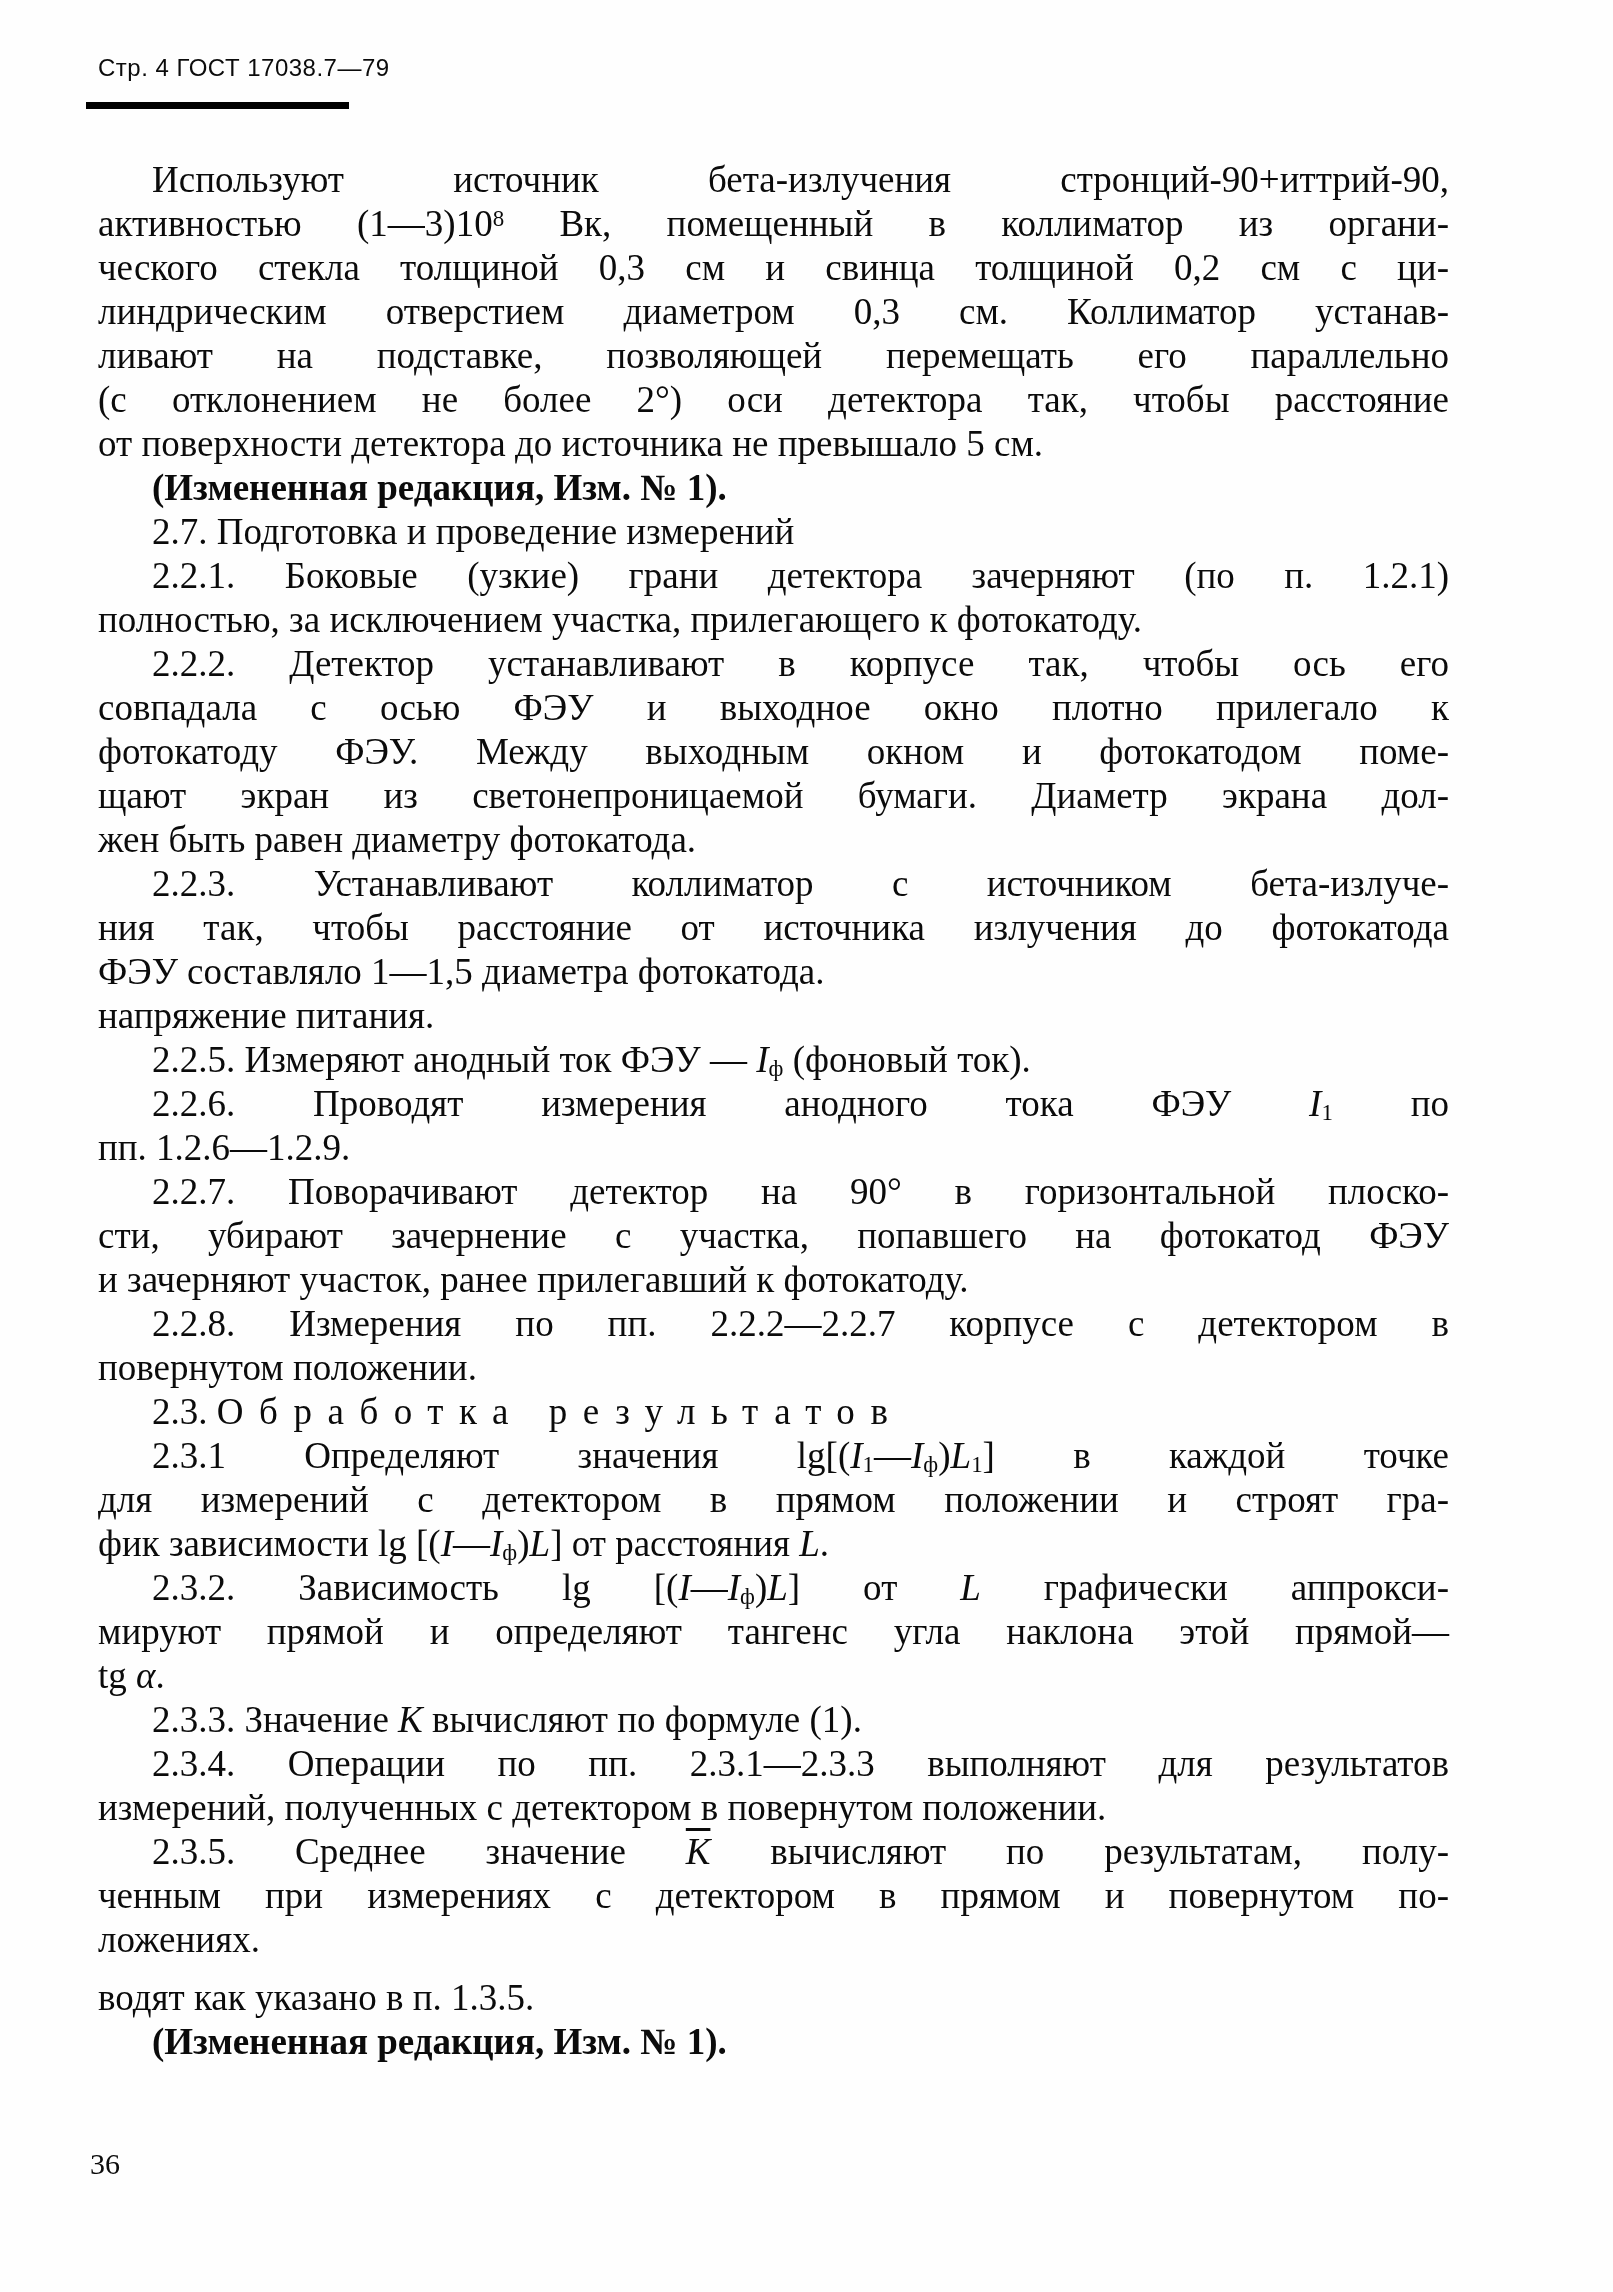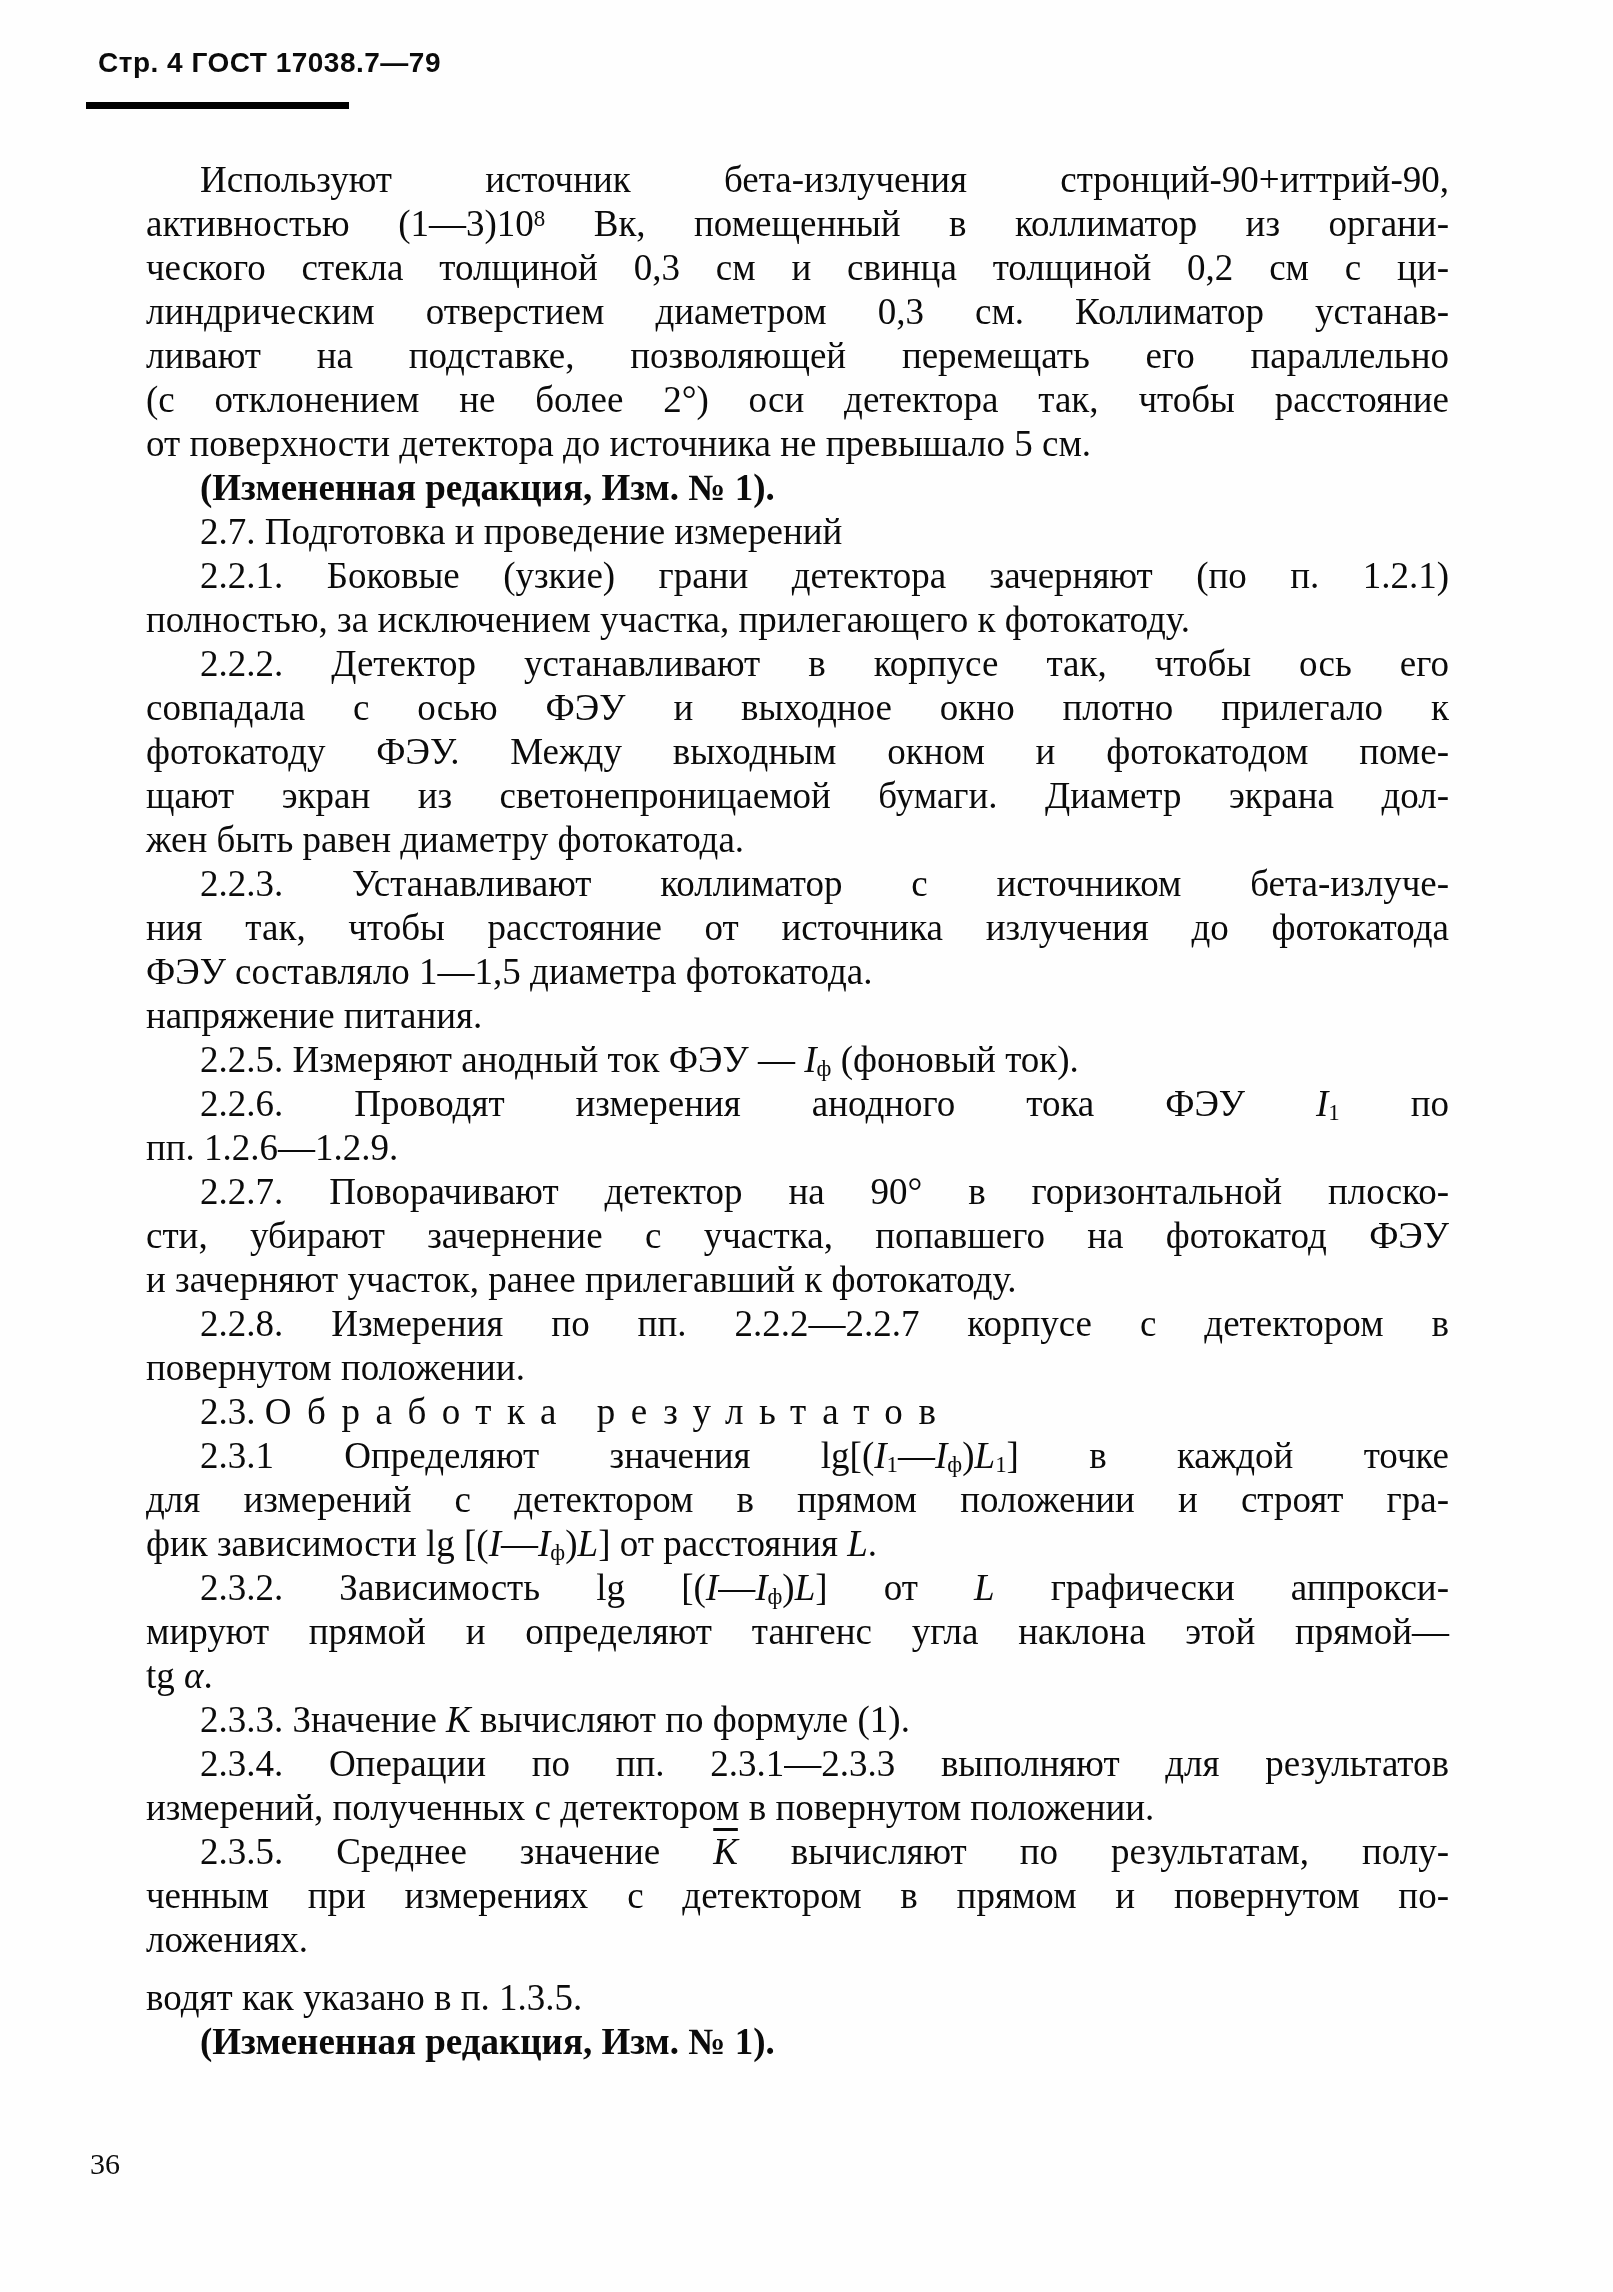--- a/index.html
+++ b/index.html
@@ -3,39 +3,38 @@
 <meta charset="utf-8">
 <style>
   html,body{margin:0;padding:0;}
   body{
     width:1613px;height:2293px;
     background:#fefefe;color:#0b0b0b;
     font-family:"Liberation Serif",serif;
     position:relative;overflow:hidden;
   }
   .page-header{
-    position:absolute;left:98px;top:47px;
+    position:absolute;left:98px;top:54px;
     font-family:"Liberation Sans",sans-serif;
-    font-weight:bold;font-size:28px;letter-spacing:0.5px;
+    font-weight:normal;font-size:24px;letter-spacing:0.5px;
     white-space:nowrap;
   }
   .header-rule{
     position:absolute;left:86px;top:102px;
     width:263px;height:6.8px;background:#000;
   }
   .doc-body{
     position:absolute;left:98px;top:158px;width:1351px;
   }
   .para{margin:0;padding:0;}
   .para.b .line{font-weight:bold;}
   .para.gap{margin-top:13.7px;}
   .line{
     font-size:37px;line-height:44px;height:44px;
     text-align:left;
-    margin-left:48px;
   }
   .line.i{text-indent:54px;}
   .line.j{text-align:justify;text-align-last:justify;}
   .line i{font-style:italic;}
   sub,sup{font-size:0.62em;line-height:0;}
   sup{vertical-align:0.45em;}
   sub{vertical-align:-0.18em;}
   .ls{letter-spacing:0.42em;}
   .ovl{text-decoration:overline;}
   .page-number{

